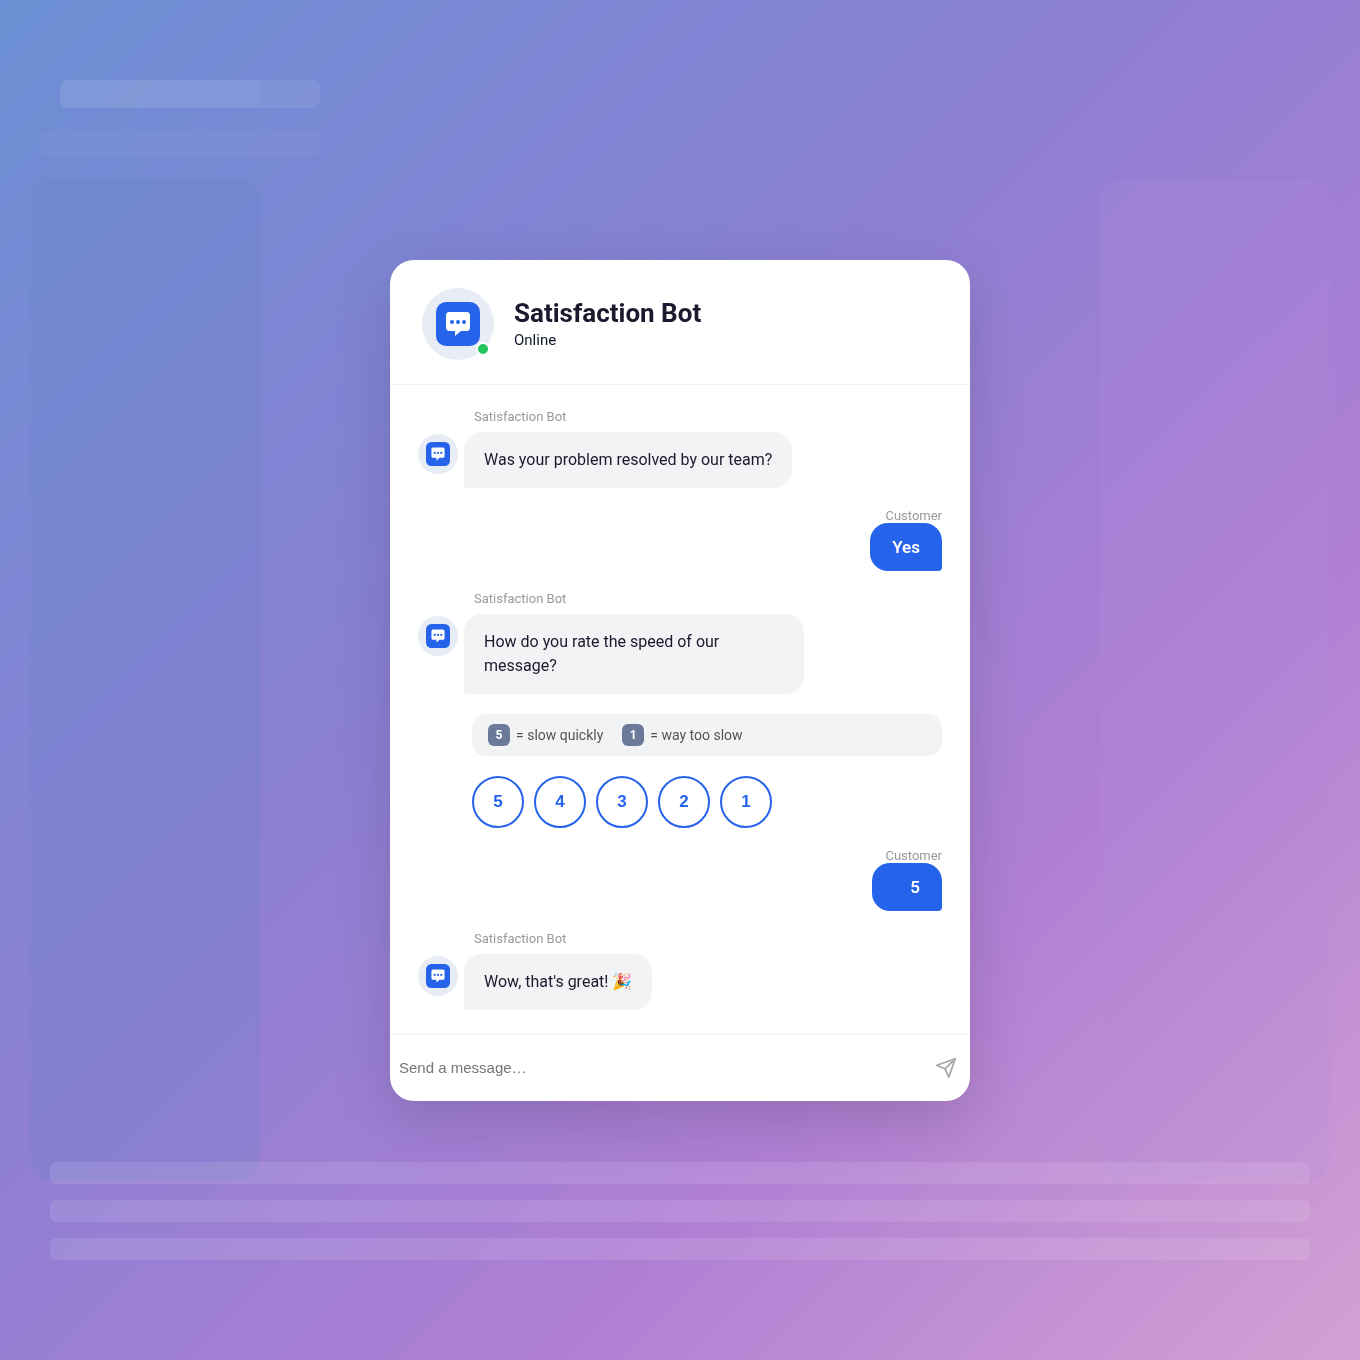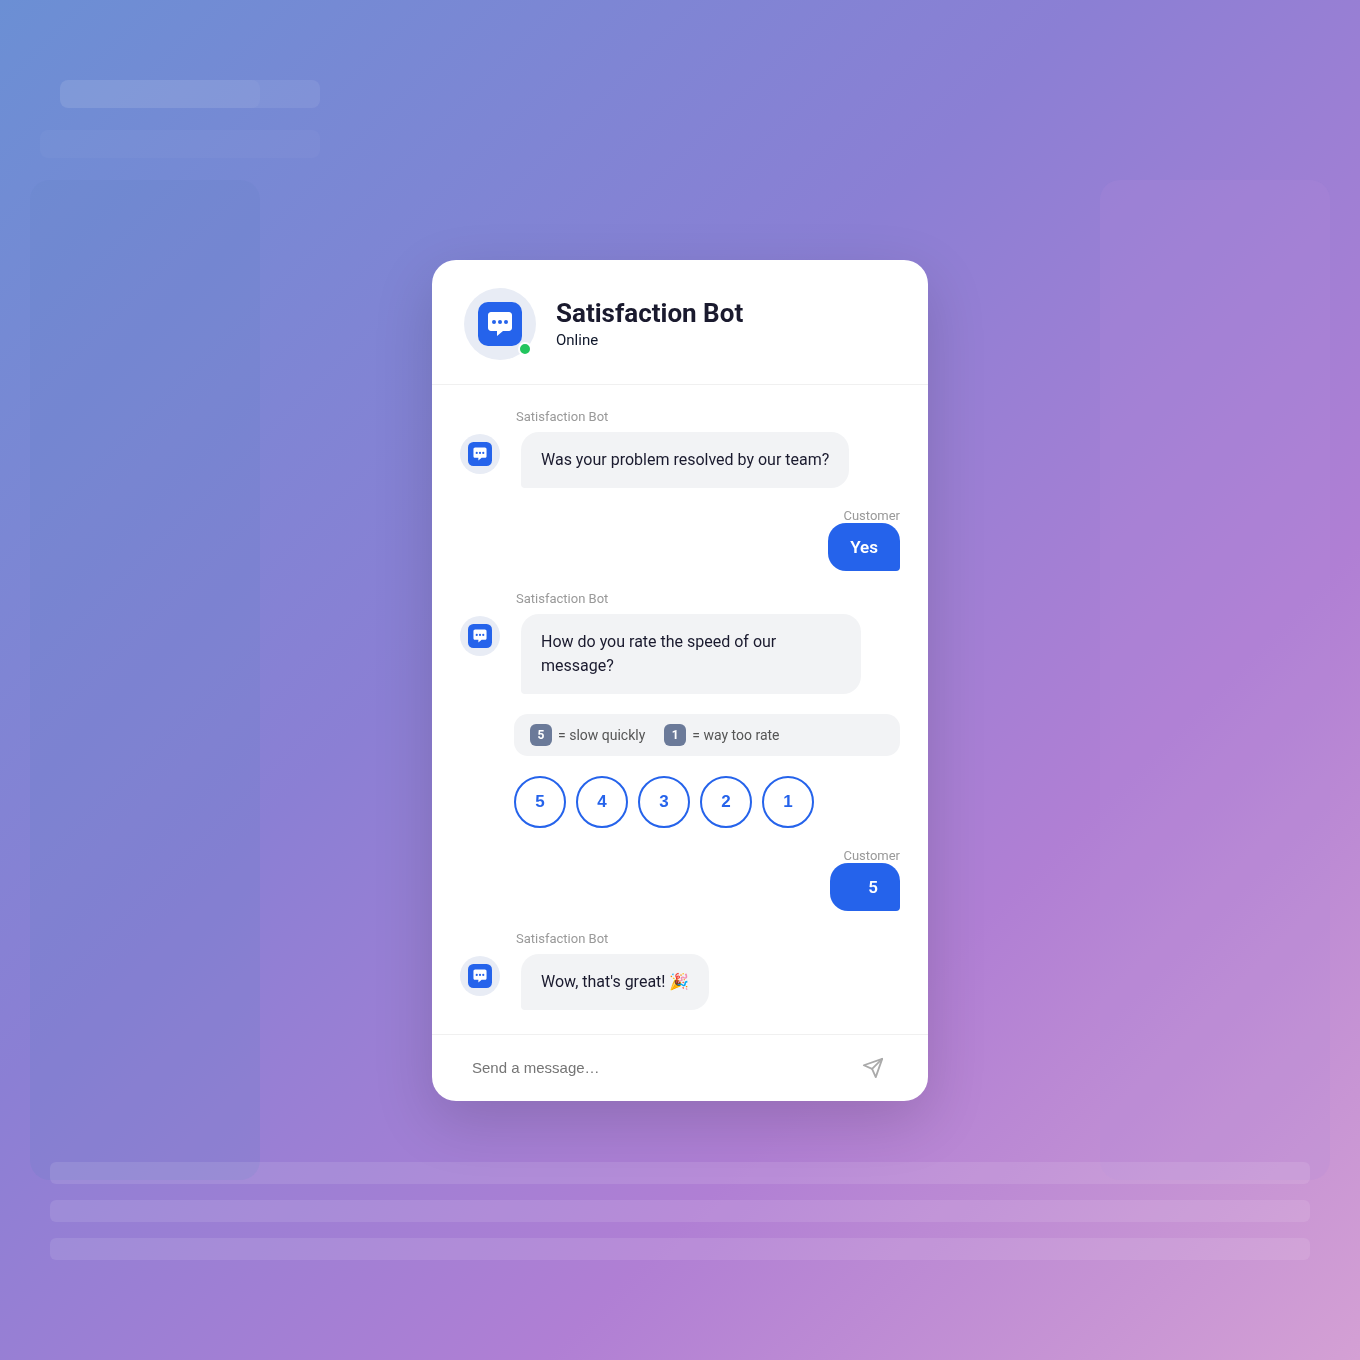--- a/index.html
+++ b/index.html
@@ -61,21 +61,21 @@
       height: 22px;
       background: rgba(255,255,255,0.1);
       border-radius: 6px;
     }
 
     
     .chat-card {
       position: relative;
       background: #ffffff;
       border-radius: 24px;
-      width: 496px;
+      width: 580px;
       max-height: 1100px;
       box-shadow: 0 20px 60px rgba(0,0,0,0.15);
       display: flex;
       flex-direction: column;
       overflow: hidden;
       z-index: 10;
     }
 
     
     .chat-header {
@@ -143,21 +143,21 @@
       gap: 8px;
     }
     .msg-sender-label {
       font-size: 13px;
       color: #999;
       margin-left: 56px;
     }
     .msg-row-bot {
       display: flex;
       align-items: flex-start;
-      gap: 21px;
+      gap: 6px;
     }
     .bot-icon-sm {
       width: 40px;
       height: 40px;
       background: #e8ecf5;
       border-radius: 50%;
       display: flex;
       align-items: center;
       justify-content: center;
       flex-shrink: 0;
@@ -242,21 +242,21 @@
       font-size: 17px;
       font-weight: 600;
       color: #fff;
       min-width: 70px;
       text-align: right;
     }
 
     
     .chat-input-area {
       border-top: 1px solid #f0f0f0;
-      padding: 18px 40px;
+      padding: 18px 9px;
       display: flex;
       align-items: center;
       gap: 12px;
     }
     .chat-input {
       flex: 1;
       border: none;
       outline: none;
       font-size: 15px;
       color: #1a1a2e;
@@ -351,21 +351,21 @@
         </div>
         <div class="bubble-bot">How do you rate the speed of our message?</div>
       </div>
     </div>
 
     <div class="bubble-hint">
       <span class="hint-badge">5</span>
       <span>= slow quickly</span>
       &nbsp;&nbsp;
       <span class="hint-badge">1</span>
-      <span>= way too rate</span>
+      <span>= way too slow</span>
     </div>
 
     <div class="rating-row">
       <button class="rating-btn">5</button>
       <button class="rating-btn">4</button>
       <button class="rating-btn">3</button>
       <button class="rating-btn">2</button>
       <button class="rating-btn">1</button>
     </div>
 

